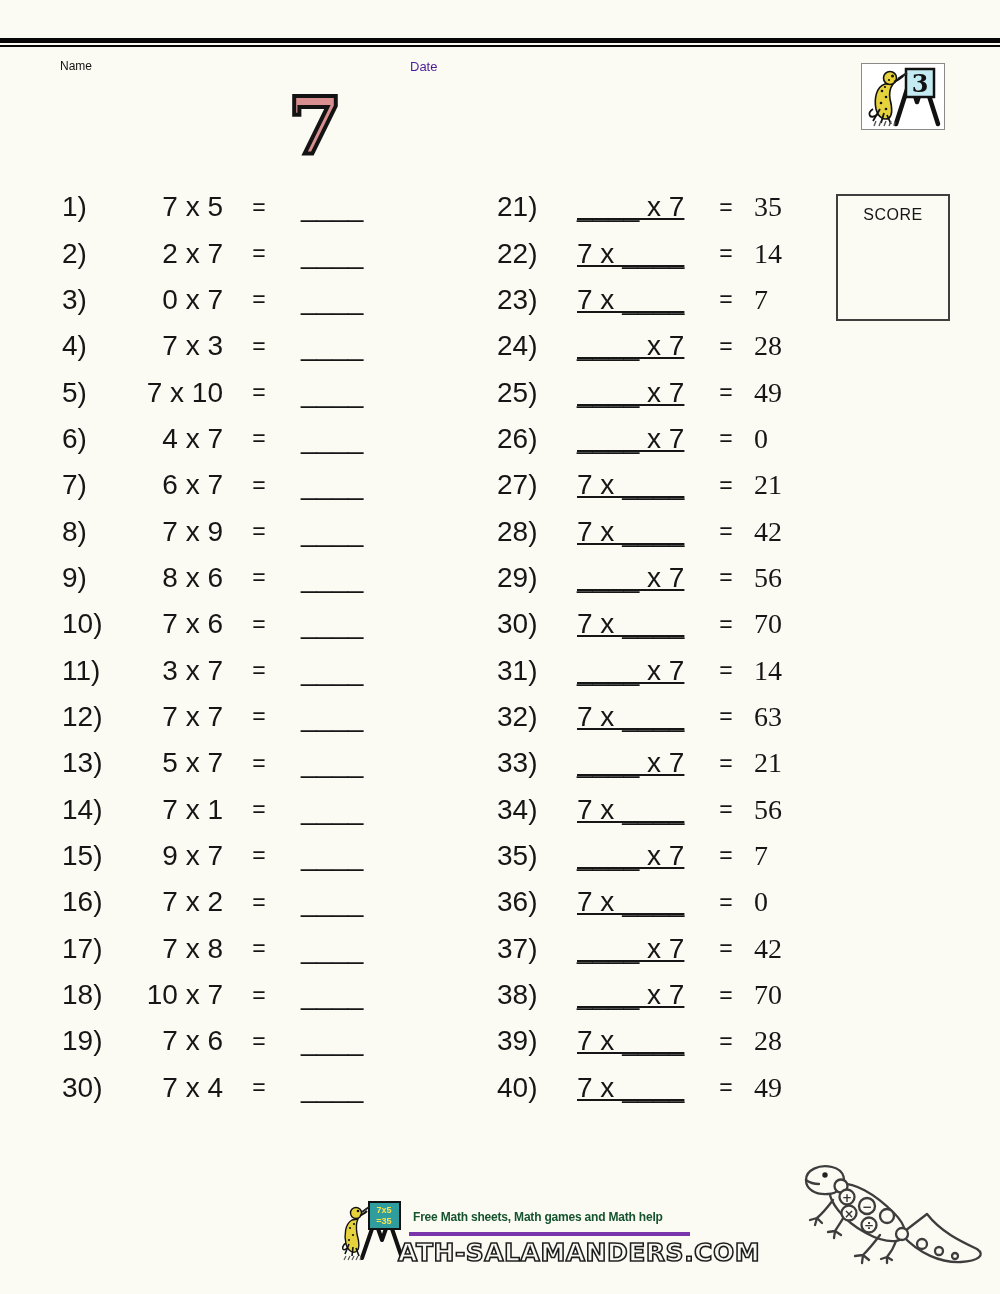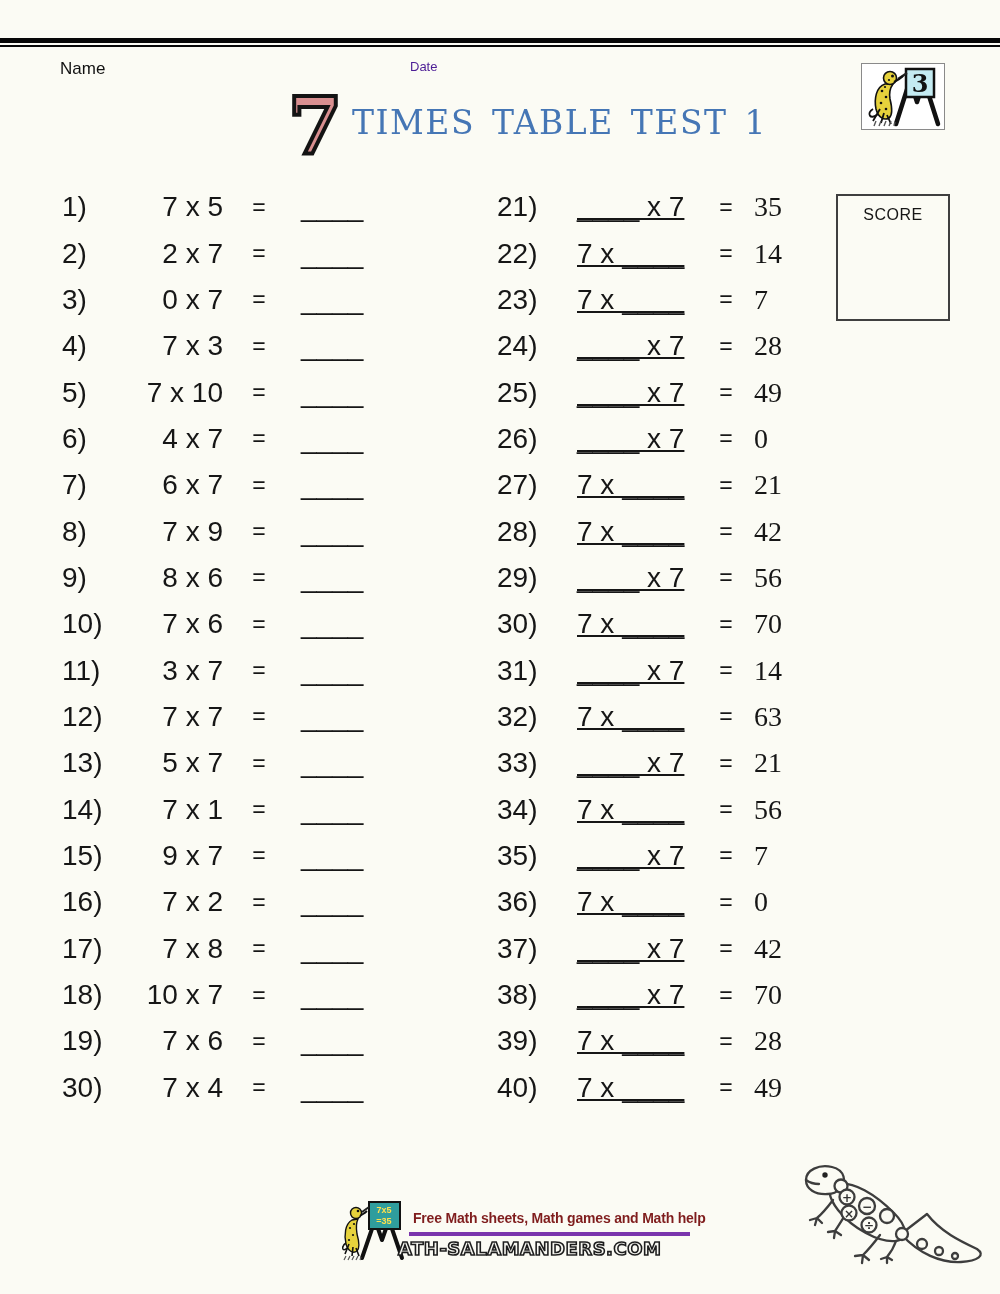--- a/index.html
+++ b/index.html
@@ -1,20 +1,20 @@
 <!DOCTYPE html>
 <html><head>
 <meta charset="utf-8">
 <style>
   html,body{margin:0;padding:0;background:#fbfbf4;}
   .sheet{position:relative;width:1000px;height:1294px;background:#fbfbf4;overflow:hidden;
          font-family:"Liberation Sans",sans-serif;color:#161616;}
   .rule-thick{position:absolute;left:0;top:38px;width:1000px;height:5px;background:#070707;}
   .rule-thin{position:absolute;left:0;top:45px;width:1000px;height:2px;background:#070707;}
-  .name-label{position:absolute;left:60px;top:59px;font-size:17px;color:#111;}
+  .name-label{position:absolute;left:60px;top:59px;font-size:12px;color:#111;}
   .date-label{position:absolute;left:410px;top:59px;font-size:13px;color:#4c1d95;}
   .logo-box{position:absolute;left:861px;top:63px;width:84px;height:67px;background:#ffffff;
             border:1px solid #8a8a8a;box-sizing:border-box;}
   .big-seven{position:absolute;left:288px;top:96px;font-family:"DejaVu Serif",serif;font-weight:bold;
              font-size:78px;line-height:62px;color:#d98f90;-webkit-text-stroke:4px #131313;}
   .title-text{position:absolute;left:352px;top:108px;font-family:"DejaVu Serif",serif;font-size:33px;
               line-height:30px;color:#4576b5;letter-spacing:1.5px;word-spacing:5px;}
   .score-box{position:absolute;left:836px;top:194px;width:114px;height:127px;
              border:2px solid #3f3f3f;box-sizing:border-box;}
   .score-label{text-align:center;margin-top:10px;font-size:16px;letter-spacing:.5px;color:#161616;}
@@ -23,25 +23,25 @@
   #right-col{left:497px;width:310px;}
   .prow{display:grid;height:46.35px;align-items:center;font-size:28px;color:#161616;}
   #left-col .prow{grid-template-columns:48px 113px 72px 80px;}
   #left-col .pexpr{text-align:right;}
   #right-col .prow{grid-template-columns:45px 170px 28px 80px;}
   #right-col .pexpr{padding-left:35px;box-sizing:border-box;white-space:nowrap;text-decoration:underline;}
   .peq{text-align:center;font-size:23px;}
   .pblank{padding-left:6px;white-space:nowrap;}
   .pans{padding-left:14px;font-family:Liberation Serif, serif;}
   .footer-easel{position:absolute;left:342px;top:1198px;}
-  .tagline{position:absolute;left:413px;top:1210px;font-size:14px;font-weight:bold;
-           letter-spacing:-.2px;color:#7f1d1d;}
+  .tagline{position:absolute;left:413px;top:1210px;font-size:12px;font-weight:bold;
+           letter-spacing:-.2px;color:#14532d;}
   .purple-rule{position:absolute;left:409px;top:1232px;width:281px;height:4px;background:#7a35ad;}
   .brand{position:absolute;left:398px;top:1238px;font-family:"DejaVu Sans",sans-serif;
-         font-size:18px;font-weight:bold;letter-spacing:.5px;color:#f8f8f2;
+         font-size:25px;font-weight:bold;letter-spacing:.5px;color:#f8f8f2;
          -webkit-text-stroke:1.6px #1d1d1d;white-space:nowrap;}
   .mascot{position:absolute;left:783px;top:1158px;}
 </style>
 </head>
 <body>
 
 <div class="sheet">
 
   <div class="rule-thick"></div>
   <div class="rule-thin"></div>
@@ -65,21 +65,20 @@
         <circle cx="24" cy="33" r="1.3" fill="#111"></circle>
       <circle cx="19" cy="39" r="1.3" fill="#111"></circle>
         <circle cx="24" cy="45" r="1.3" fill="#111"></circle>
       <circle cx="23" cy="23" r="1.1" fill="#111"></circle>
         <circle cx="27" cy="16" r="1.1" fill="#111"></circle>
       <path d="M12,62 l2,-5 M17,62 l2,-5 M22,62 l2,-5 M27,62 l2,-5 M32,62 l1,-4" stroke="#555" stroke-width="1.4"></path>
     </svg>
   </div>
 
   <div class="big-seven">7</div>
-  <div class="title-text">TIMES TABLE TEST 1</div>
 
   <div class="score-box">
     <div class="score-label">SCORE</div>
   </div>
 
   <div class="col" id="left-col">
       <div class="prow">
         <span class="pnum">1)</span>
         <span class="pexpr">7 x 5</span>
         <span class="peq">=</span>

